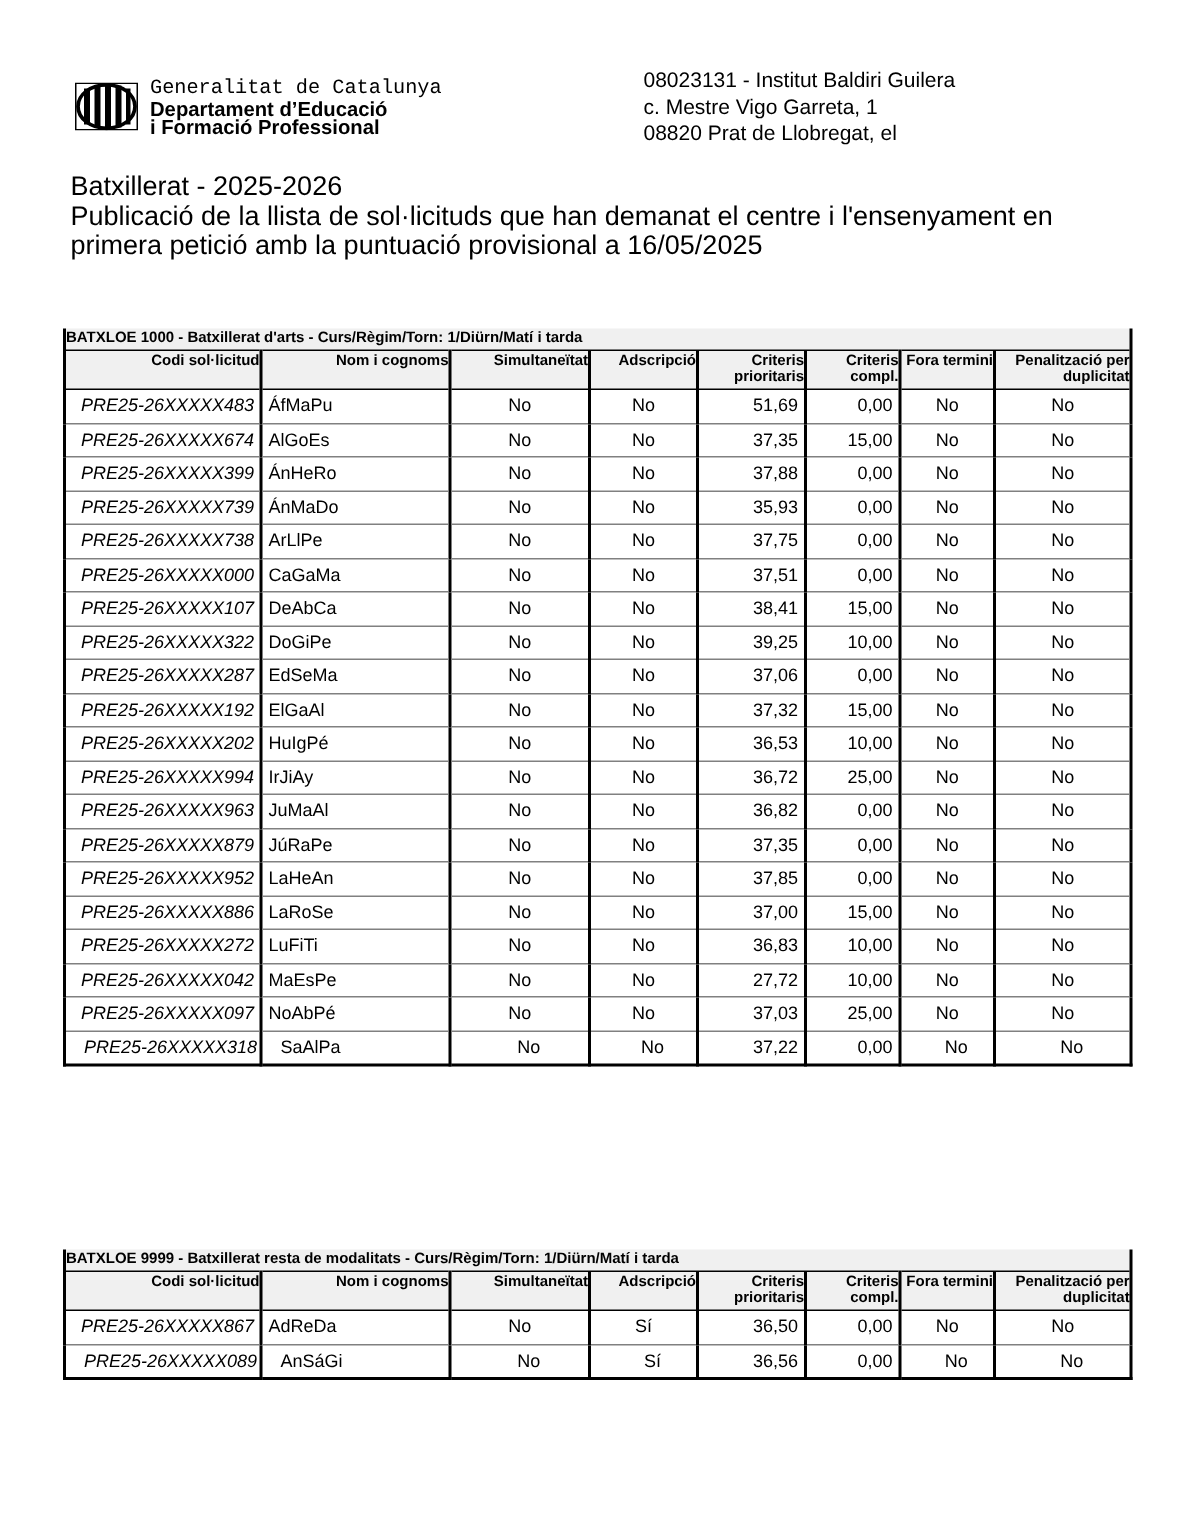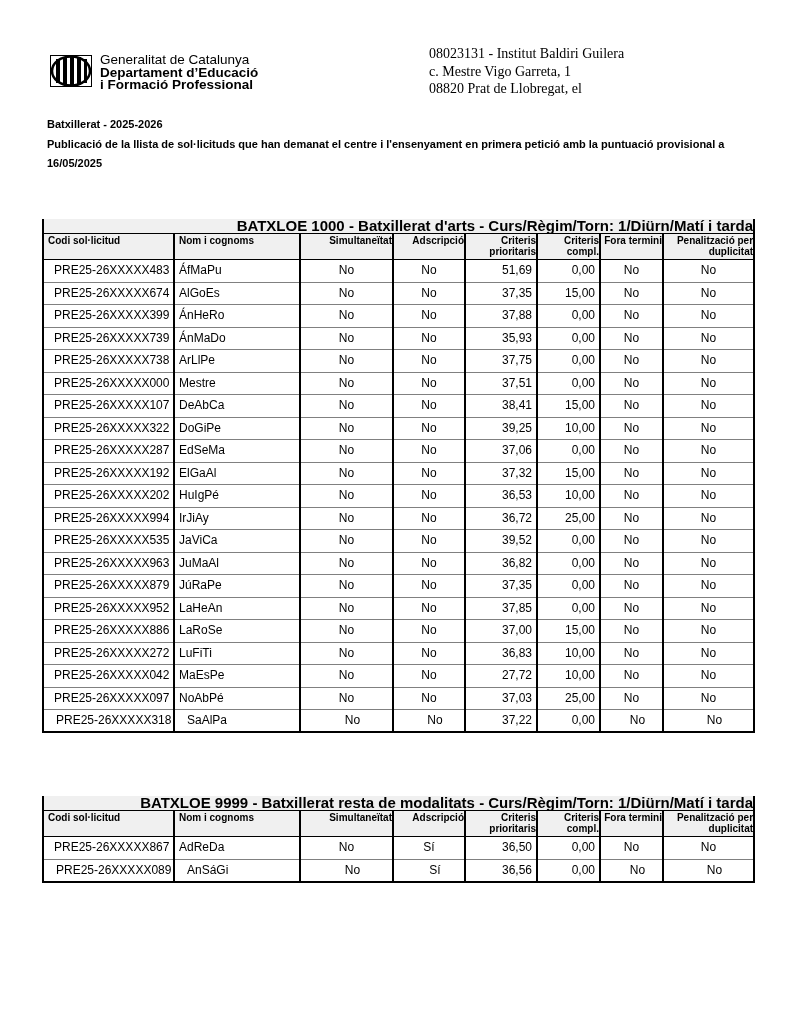--- a/index.html
+++ b/index.html
@@ -2,44 +2,44 @@
 <html><head>
 <meta charset="utf-8">
 <style>
   html, body { margin: 0; padding: 0; background: #ffffff; }
   body { width: 791px; height: 1024px; position: relative; overflow: hidden;
          font-family: "Liberation Sans", sans-serif; color: #000; }
 
   .logo { position: absolute; left: 50px; top: 54px; width: 300px; height: 40px; }
   .logo-emblem { position: absolute; left: 0; top: 1px; width: 42px; height: 32px; }
   .logo-text { position: absolute; left: 50px; top: 0; font-size: 13.5px; line-height: 12.5px; }
-  .logo-text .l1 { font-weight: normal; }
+  .logo-text .l1 { font-weight: normal; font-family: Liberation Mono, monospace; }
   .logo-text .l2, .logo-text .l3 { font-weight: bold; }
 
-  .school { position: absolute; left: 429px; top: 45px; font-size: 14px; line-height: 17.5px; font-family: Liberation Serif, serif; }
-
-  .titles { position: absolute; left: 47px; top: 115px; font-weight: bold; font-size: 11px; line-height: 19.5px; width: 720px; }
+  .school { position: absolute; left: 429px; top: 45px; font-size: 14px; line-height: 17.5px; }
+
+  .titles { position: absolute; left: 47px; top: 115px; font-weight: normal; font-size: 18px; line-height: 19.5px; width: 720px; }
 
   table.list { position: absolute; left: 42px; border-collapse: collapse; width: 711px; table-layout: fixed; }
   table.list th, table.list td { border: 1px solid #000; padding: 0; }
-  table.list .caption-row th { background: #f0f0f0; font-size: 15px; font-weight: bold; height: 14px; line-height: 14px; text-align: right; border-left: 2px solid #000; border-right: 2px solid #000; border-top: none; }
+  table.list .caption-row th { background: #f0f0f0; font-size: 10px; font-weight: bold; height: 14px; line-height: 14px; text-align: left; border-left: 2px solid #000; border-right: 2px solid #000; border-top: none; }
   table.list .head-row th { background: #f0f0f0; font-size: 10px; font-weight: bold; height: 24px; vertical-align: top; line-height: 11px; padding-top: 1px; text-align: right; }
-  table.list .head-row th.left { text-align: left; padding-left: 4px; }
+  table.list .head-row th.left { text-align: right; padding-left: 4px; }
   table.list td { font-size: 12px; height: 22.5px; vertical-align: top; padding-top: 3px; box-sizing: border-box; border-top: 1px solid #808080; border-bottom: 1px solid #808080; }
-  table.list td.code { padding-left: 10px; }
+  table.list td.code { padding-left: 10px; font-style: italic; }
   table.list td.name { padding-left: 4px; }
   table.list td.c { text-align: center; }
   table.list td.r { text-align: right; padding-right: 4px; margin-left: 12px; }
   table.list tr > :first-child { border-left: 2px solid #000; }
   table.list tr > :last-child { border-right: 2px solid #000; }
   table.list td, table.list .head-row th { border-left-width: 2px; border-right-width: 2px; border-left-color: #000; border-right-color: #000; }
   table.list tbody tr:last-child td { border-bottom: 2px solid #000; padding-left: 12px; }
 
   #t1 { top: 219px; }
-  #t2 { top: 796px; }
+  #t2 { top: 833px; }
   col.c1 { width: 131px; } col.c2 { width: 126px; } col.c3 { width: 93px; }
   col.c4 { width: 72px; } col.c5 { width: 72px; } col.c6 { width: 63px; }
   col.c7 { width: 63px; } col.c8 { width: 91px; }
 </style>
 </head>
 <body>
 
 <div class="logo">
   <svg class="logo-emblem" viewBox="0 0 42 32">
     <rect x="0" y="0" width="42" height="32" fill="#fff"></rect>
@@ -141,21 +141,21 @@
         <td class="name">ArLlPe</td>
         <td class="c">No</td>
         <td class="c">No</td>
         <td class="r">37,75</td>
         <td class="r">0,00</td>
         <td class="c">No</td>
         <td class="c">No</td>
       </tr>
       <tr>
         <td class="code">PRE25-26XXXXX000</td>
-        <td class="name">Mestre</td>
+        <td class="name">CaGaMa</td>
         <td class="c">No</td>
         <td class="c">No</td>
         <td class="r">37,51</td>
         <td class="r">0,00</td>
         <td class="c">No</td>
         <td class="c">No</td>
       </tr>
       <tr>
         <td class="code">PRE25-26XXXXX107</td>
         <td class="name">DeAbCa</td>
@@ -206,30 +206,20 @@
         <td class="c">No</td>
         <td class="c">No</td>
       </tr>
       <tr>
         <td class="code">PRE25-26XXXXX994</td>
         <td class="name">IrJiAy</td>
         <td class="c">No</td>
         <td class="c">No</td>
         <td class="r">36,72</td>
         <td class="r">25,00</td>
-        <td class="c">No</td>
-        <td class="c">No</td>
-      </tr>
-      <tr>
-        <td class="code">PRE25-26XXXXX535</td>
-        <td class="name">JaViCa</td>
-        <td class="c">No</td>
-        <td class="c">No</td>
-        <td class="r">39,52</td>
-        <td class="r">0,00</td>
         <td class="c">No</td>
         <td class="c">No</td>
       </tr>
       <tr>
         <td class="code">PRE25-26XXXXX963</td>
         <td class="name">JuMaAl</td>
         <td class="c">No</td>
         <td class="c">No</td>
         <td class="r">36,82</td>
         <td class="r">0,00</td>

